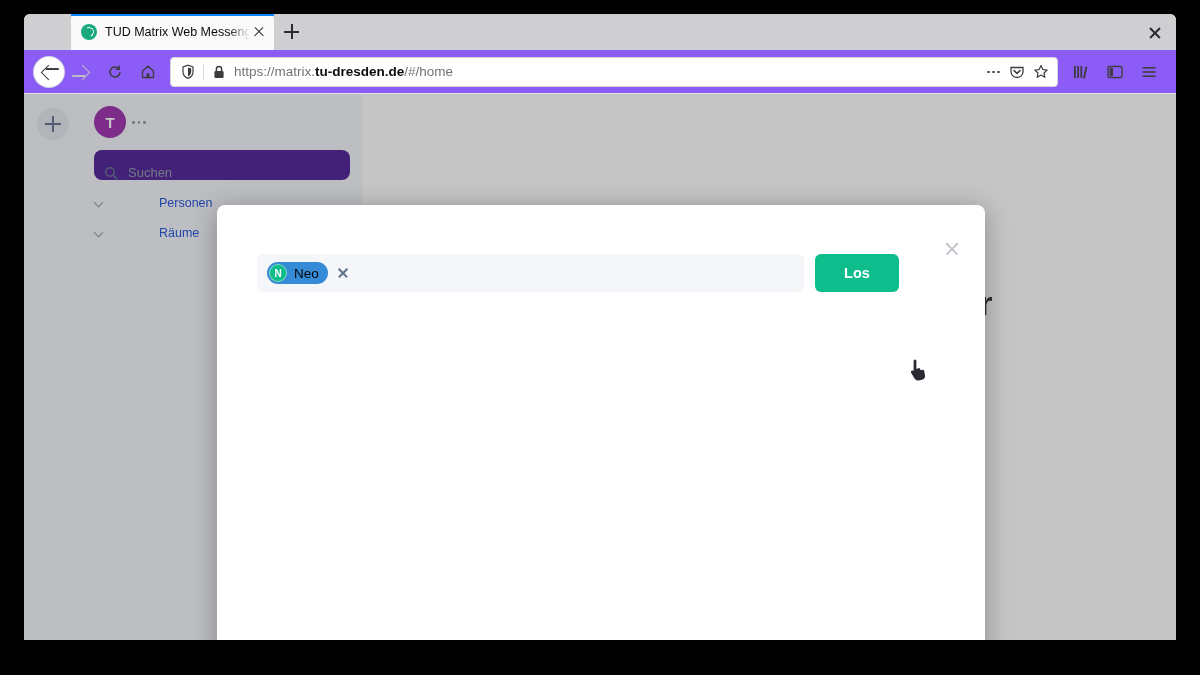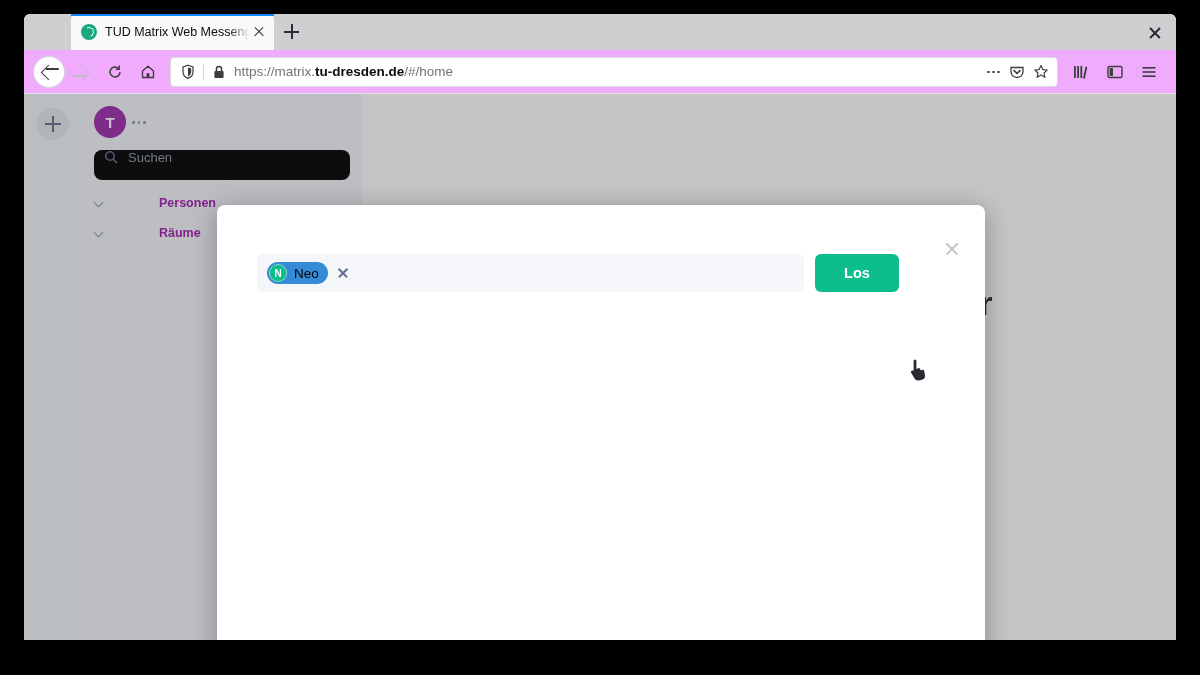--- a/index.html
+++ b/index.html
@@ -124,21 +124,21 @@
     left: 4px; top: 10px;
     width: 14px; height: 1.8px;
     background: #2b2a33;
   }
   #window-close::before { transform: rotate(45deg); }
   #window-close::after  { transform: rotate(-45deg); }
 
   
   #nav-toolbar {
     height: 44px;
-    background: #f0abfc;
+    background: #8b5cf6;
     display: flex;
     align-items: center;
     padding: 0 10px;
     box-sizing: border-box;
     border-bottom: 1px solid #e3e3e5;
   }
   .nav-btn {
     width: 30px; height: 30px;
     margin-right: 3px;
     position: relative;
@@ -276,24 +276,24 @@
   #sidebar-options {
     position: relative;
     width: 22px; height: 22px;
   }
   #sidebar-options .dots { left: 6px; top: 10px; gap: 3px; }
   #sidebar-options .dots i { background: #8d99a5; }
 
   #sidebar-search {
     margin: 12px 12px 0 12px;
     height: 30px;
-    background: #000000;
+    background: #4c1d95;
     border-radius: 8px;
     display: flex;
-    align-items: flex-start;
+    align-items: flex-end;
     padding: 0 10px;
     box-sizing: border-box;
   }
   #sidebar-search .placeholder {
     margin-left: 10px;
     font-size: 13px;
     color: #8d99a5;
   }
   .room-section {
     margin: 16px 12px 0 12px;
@@ -309,22 +309,22 @@
     content: "";
     position: absolute;
     left: 1px; top: 1px;
     width: 6px; height: 6px;
     border-right: 1.6px solid #8d99a5;
     border-bottom: 1.6px solid #8d99a5;
     transform: rotate(45deg);
   }
   .room-section span.label {
     font-size: 12.5px;
-    font-weight: 700;
-    color: #a21caf;
+    font-weight: 400;
+    color: #1d4ed8;
     padding-left: 47px;
   }
 
   
   #welcome-area {
     position: absolute;
     left: 338px; right: 0; top: 0; bottom: 0;
     background: #fff;
     display: flex;
     flex-direction: column;

